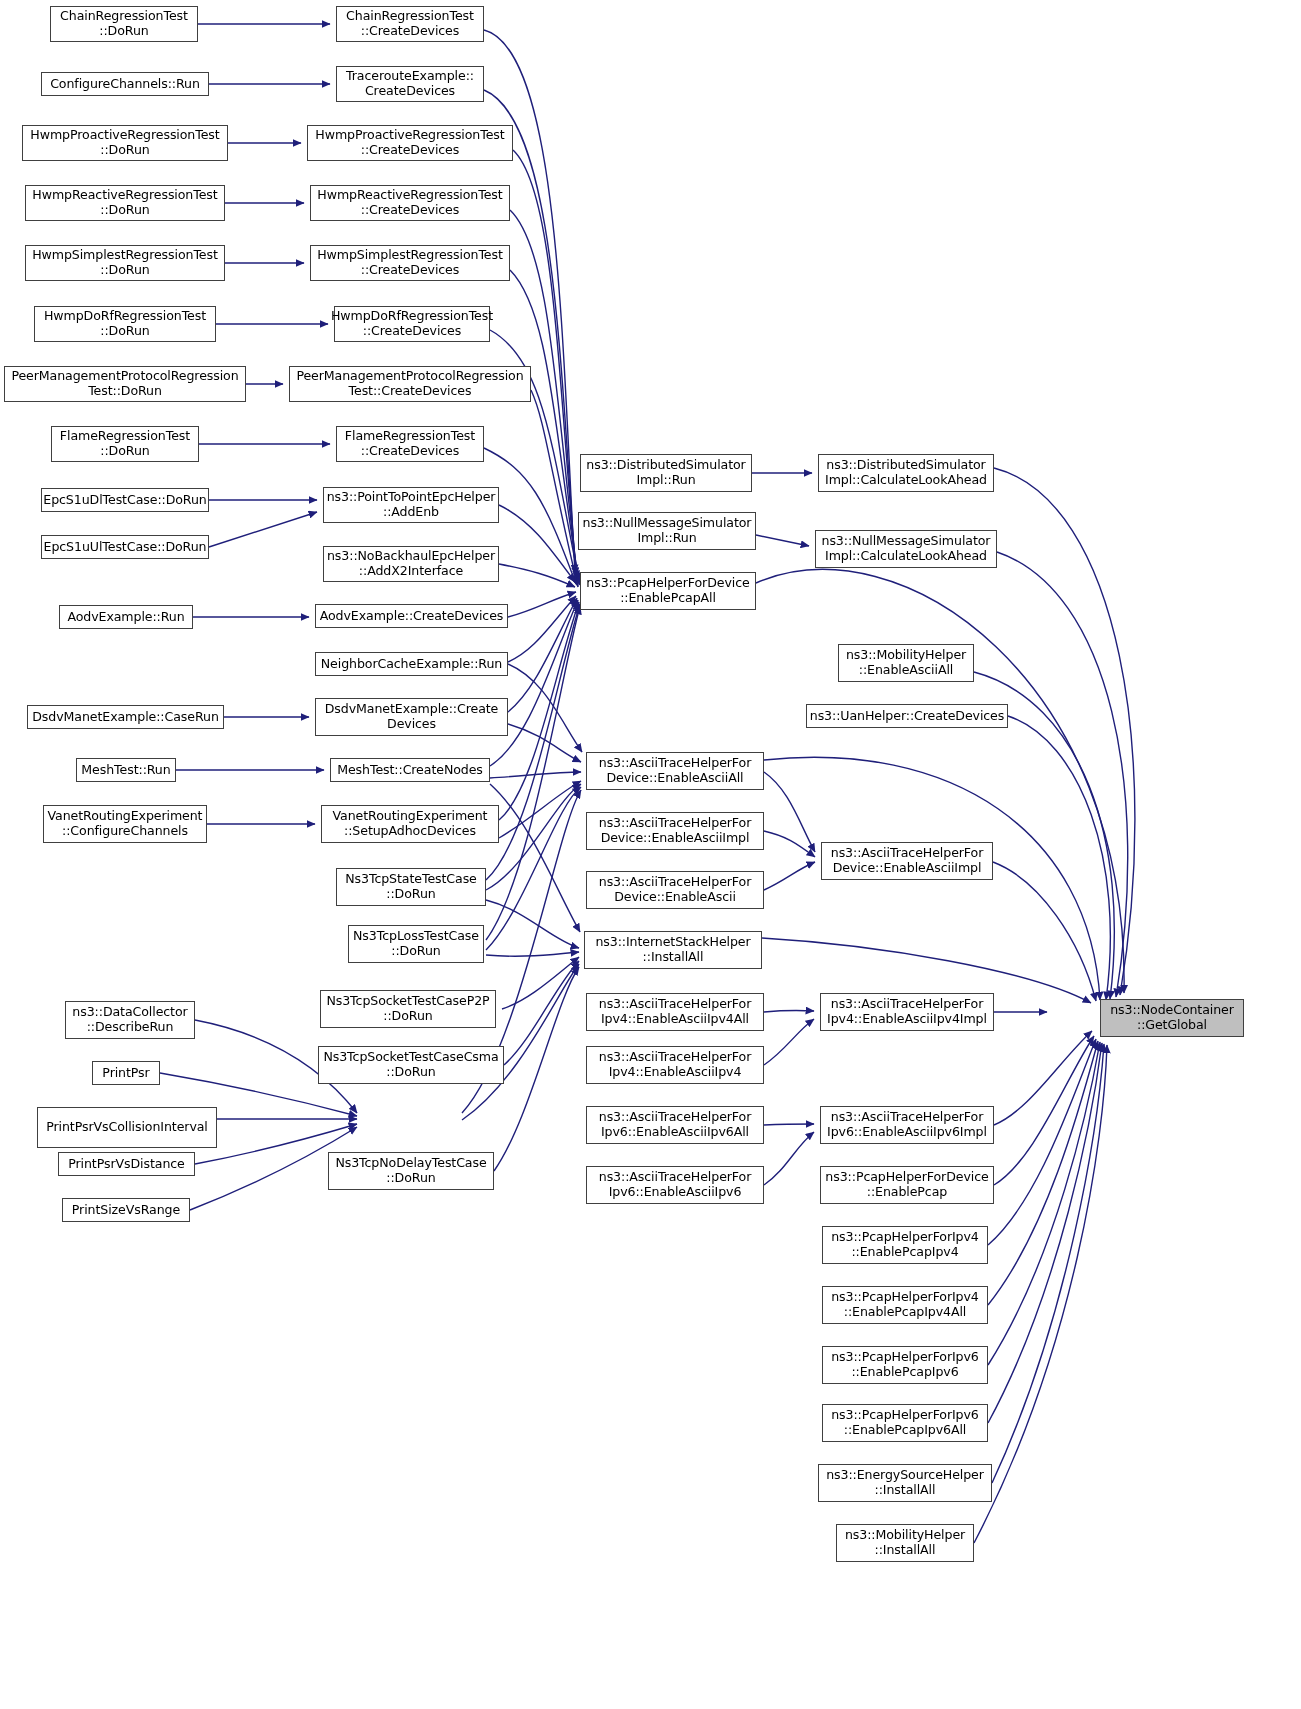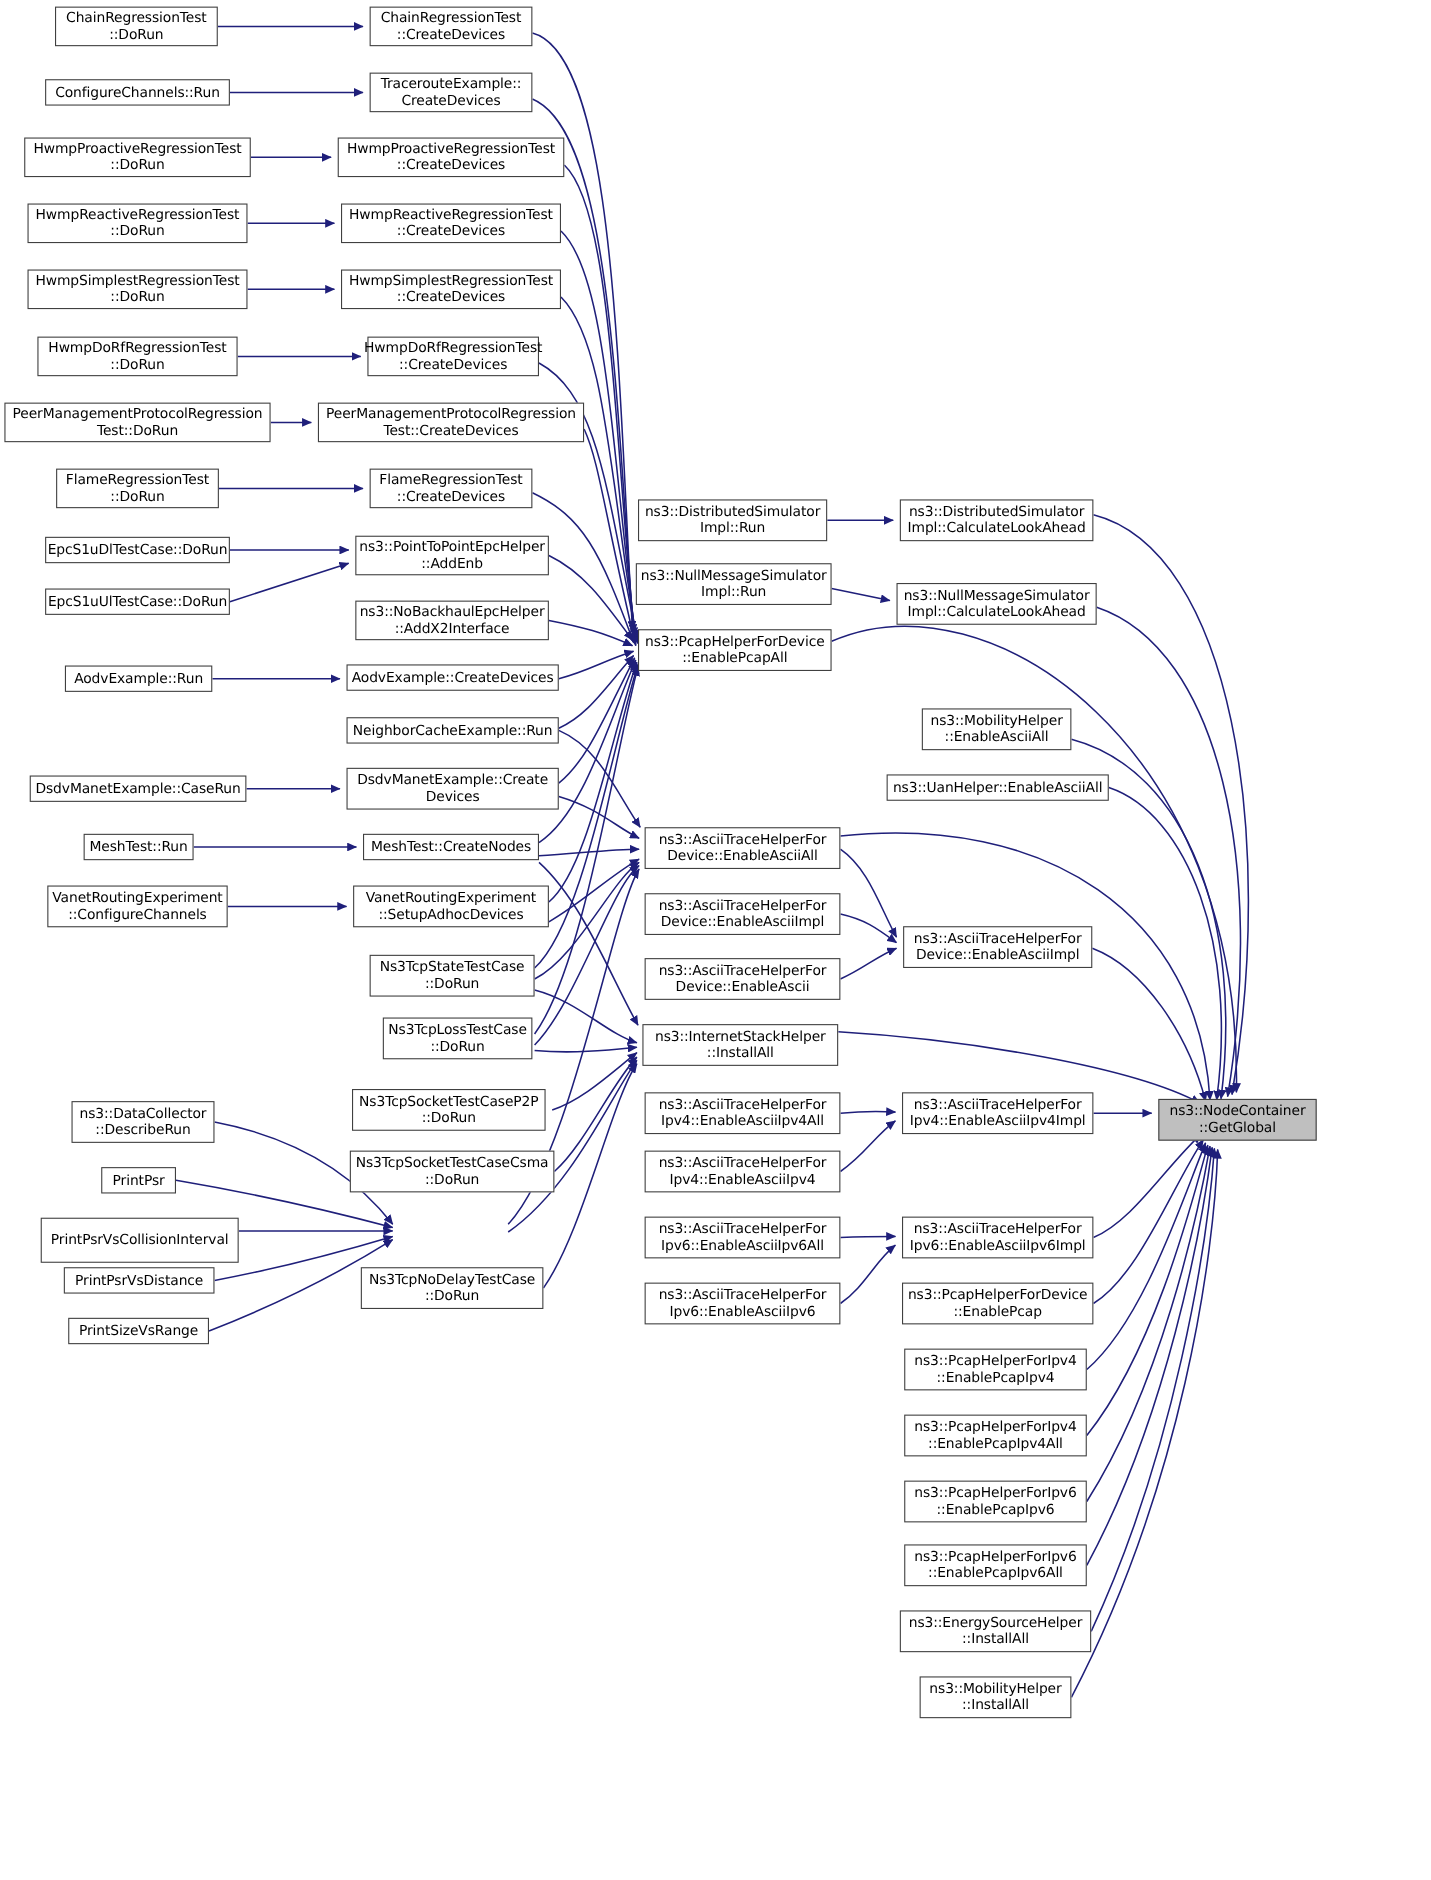--- a/index.html
+++ b/index.html
@@ -31,20 +31,21 @@
     line-height:1.16;
     font-size:12.6px;
     letter-spacing:-0.1px;
     padding:1px 3px;
     white-space:pre-line;
     z-index:2;
   }
   .node.target{
     background:#bfbfbf;
     border-color:#404040;
+    margin-left:47px;
   }
 </style>
 </head>
 <body>
 
 <div id="canvas">
   <svg id="edges" viewBox="0 0 1301 1709">
     <defs>
       <marker id="ah" markerWidth="9" markerHeight="8" refX="8.4" refY="4" orient="auto" markerUnits="userSpaceOnUse">
         <path d="M0,0 L9,4 L0,8 z" fill="#1f1f7a"></path>
@@ -221,21 +222,21 @@
   <div class="node" style="left:818px; top:454px;  width:176px; height:38px;">ns3::DistributedSimulator
 Impl::CalculateLookAhead</div>
   <div class="node" style="left:578px; top:512px;  width:178px; height:38px;">ns3::NullMessageSimulator
 Impl::Run</div>
   <div class="node" style="left:815px; top:530px;  width:182px; height:38px;">ns3::NullMessageSimulator
 Impl::CalculateLookAhead</div>
   <div class="node" style="left:580px; top:572px;  width:176px; height:38px;">ns3::PcapHelperForDevice
 ::EnablePcapAll</div>
   <div class="node" style="left:838px; top:644px;  width:136px; height:38px;">ns3::MobilityHelper
 ::EnableAsciiAll</div>
-  <div class="node" style="left:806px; top:704px;  width:202px; height:24px;">ns3::UanHelper::EnableAsciiAll</div>
+  <div class="node" style="left:806px; top:704px;  width:202px; height:24px;">ns3::UanHelper::CreateDevices</div>
   <div class="node" style="left:586px; top:752px;  width:178px; height:38px;">ns3::AsciiTraceHelperFor
 Device::EnableAsciiAll</div>
   <div class="node" style="left:586px; top:812px;  width:178px; height:38px;">ns3::AsciiTraceHelperFor
 Device::EnableAsciiImpl</div>
   <div class="node" style="left:586px; top:871px;  width:178px; height:38px;">ns3::AsciiTraceHelperFor
 Device::EnableAscii</div>
   <div class="node" style="left:821px; top:842px;  width:172px; height:38px;">ns3::AsciiTraceHelperFor
 Device::EnableAsciiImpl</div>
   <div class="node" style="left:584px; top:931px;  width:178px; height:38px;">ns3::InternetStackHelper
 ::InstallAll</div>

